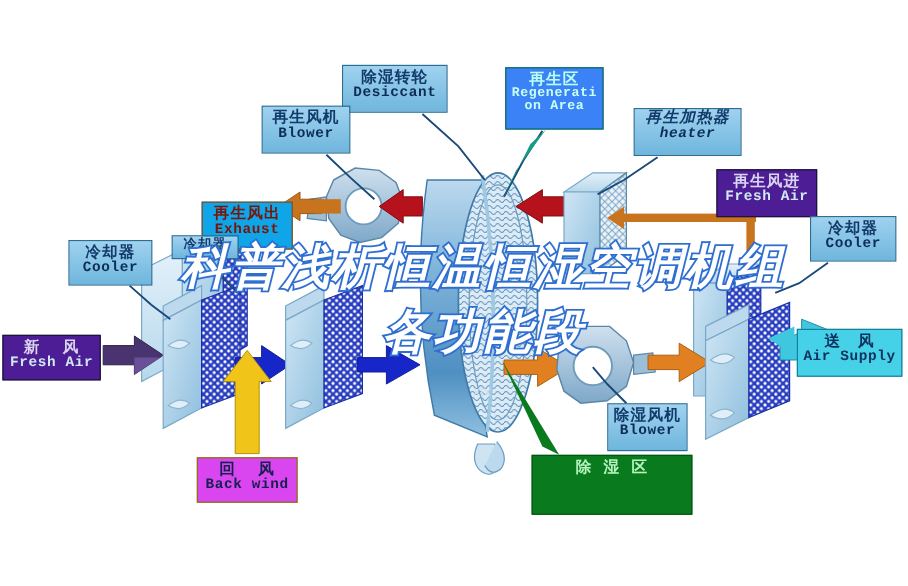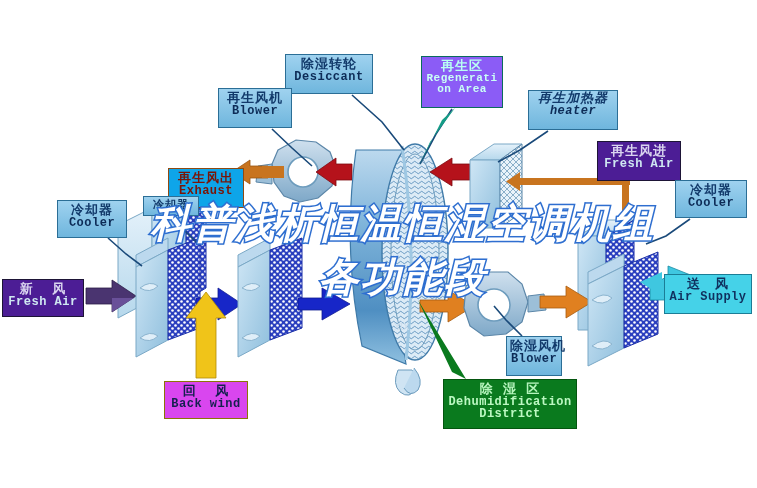--- a/index.html
+++ b/index.html
@@ -14,21 +14,21 @@
   .lbl .en{display:block;font-family:"Liberation Mono","DejaVu Sans Mono",monospace;
            font-weight:bold;letter-spacing:.5px;}
 
   
   .box-blue{background:linear-gradient(#9fd2ef,#6fb6dd);
             border:1px solid #2b6e96;color:#0e2f63;}
   .box-blue .cn{color:#123a6b;}
   .box-blue .en{color:#0d2c57;}
 
   
-  .box-teal{background:#8b5cf6;border:1px solid #0a6b5c;}
+  .box-teal{background:#3b82f6;border:1px solid #0a6b5c;}
   .box-teal .cn{color:#b9fff3;}
   .box-teal .en{color:#c9fff6;}
 
   
   .box-green{background:#0a7a1e;border:1px solid #04550f;}
   .box-green .cn{color:#b6f5bd;}
   .box-green .en{color:#bcf8c2;}
 
   
   .box-orange{background:#0ea5e9;border:1px solid #8e4a12;margin-top:20px;}
@@ -243,23 +243,22 @@
       <div class="lbl box-teal" style="left: 421px; top: 56px; width: 82px; min-height: 52px; padding: 2px 3px;"><span class="cn" style="font-size: 13px;">再生区</span><span class="en" style="font-size: 11px;">Regenerati
 on Area</span></div>
       <div class="lbl box-blue" style="left: 528px; top: 90px; width: 90px; min-height: 40px; padding: 0 3px; font-style: italic;"><span class="cn" style="font-size: 13px;">再生加热器</span><span class="en" style="font-size: 12px;">heater</span></div>
       <div class="lbl box-purple" style="left: 597px; top: 141px; width: 84px; min-height: 40px; padding: 2px 3px;"><span class="cn" style="font-size: 13px;">再生风进</span><span class="en" style="font-size: 12px;">Fresh Air</span></div>
       <div class="lbl box-blue" style="left: 675px; top: 180px; width: 72px; min-height: 38px; padding: 2px 3px;"><span class="cn" style="font-size: 13px;">冷却器</span><span class="en" style="font-size: 12px;">Cooler</span></div>
       <div class="lbl box-orange" style="left: 168px; top: 148px; width: 76px; min-height: 40px; padding: 2px 3px;"><span class="cn" style="font-size: 13px;">再生风出</span><span class="en" style="font-size: 12px;">Exhaust</span></div>
       <div class="lbl box-blue" style="left: 57px; top: 200px; width: 70px; min-height: 38px; padding: 2px 3px;"><span class="cn" style="font-size: 13px;">冷却器</span><span class="en" style="font-size: 12px;">Cooler</span></div>
       <div class="lbl box-blue" style="left: 143px; top: 196px; width: 56px; min-height: 20px; padding: 2px 3px;"><span class="cn" style="font-size: 11px;">冷却器</span></div>
       <div class="lbl box-purple" style="left: 2px; top: 279px; width: 82px; min-height: 38px; padding: 2px 3px;"><span class="cn" style="font-size: 13px;">新    风</span><span class="en" style="font-size: 12px;">Fresh Air</span></div>
       <div class="lbl box-yellow" style="left: 164px; top: 381px; width: 84px; min-height: 38px; padding: 2px 3px;"><span class="cn" style="font-size: 13px;">回    风</span><span class="en" style="font-size: 12px;">Back wind</span></div>
-      <div class="lbl box-blue" style="left: 506px; top: 336px; width: 56px; min-height: 40px; padding: 2px 3px;"><span class="cn" style="font-size: 13px;">除湿风机</span><span class="en" style="font-size: 12px;">Blower</span></div>
-      <div class="lbl box-green" style="left: 443px; top: 379px; width: 134px; min-height: 50px; padding: 2px 3px;"><span class="cn" style="font-size: 13px;">除  湿  区</span><span class="en" style="font-size: 12px;">Dehumidification
-District</span></div>
+      <div class="lbl box-blue" style="left: 506px; top: 336px; width: 67px; min-height: 40px; padding: 2px 3px;"><span class="cn" style="font-size: 13px;">除湿风机</span><span class="en" style="font-size: 12px;">Blower</span></div>
+      <div class="lbl box-green" style="left: 443px; top: 379px; width: 134px; min-height: 50px; padding: 2px 3px;"><span class="cn" style="font-size: 13px;">除  湿  区</span></div>
       <div class="lbl box-cyan" style="left: 664px; top: 274px; width: 88px; min-height: 40px; padding: 2px 3px;"><span class="cn" style="font-size: 13px;">送   风</span><span class="en" style="font-size: 12px;">Air Supply</span></div>
     </div>
 
   <div id="title-overlay">
     <div>科普浅析恒温恒湿空调机组</div>
     <div>各功能段</div>
   </div>
 
 </div>
 

